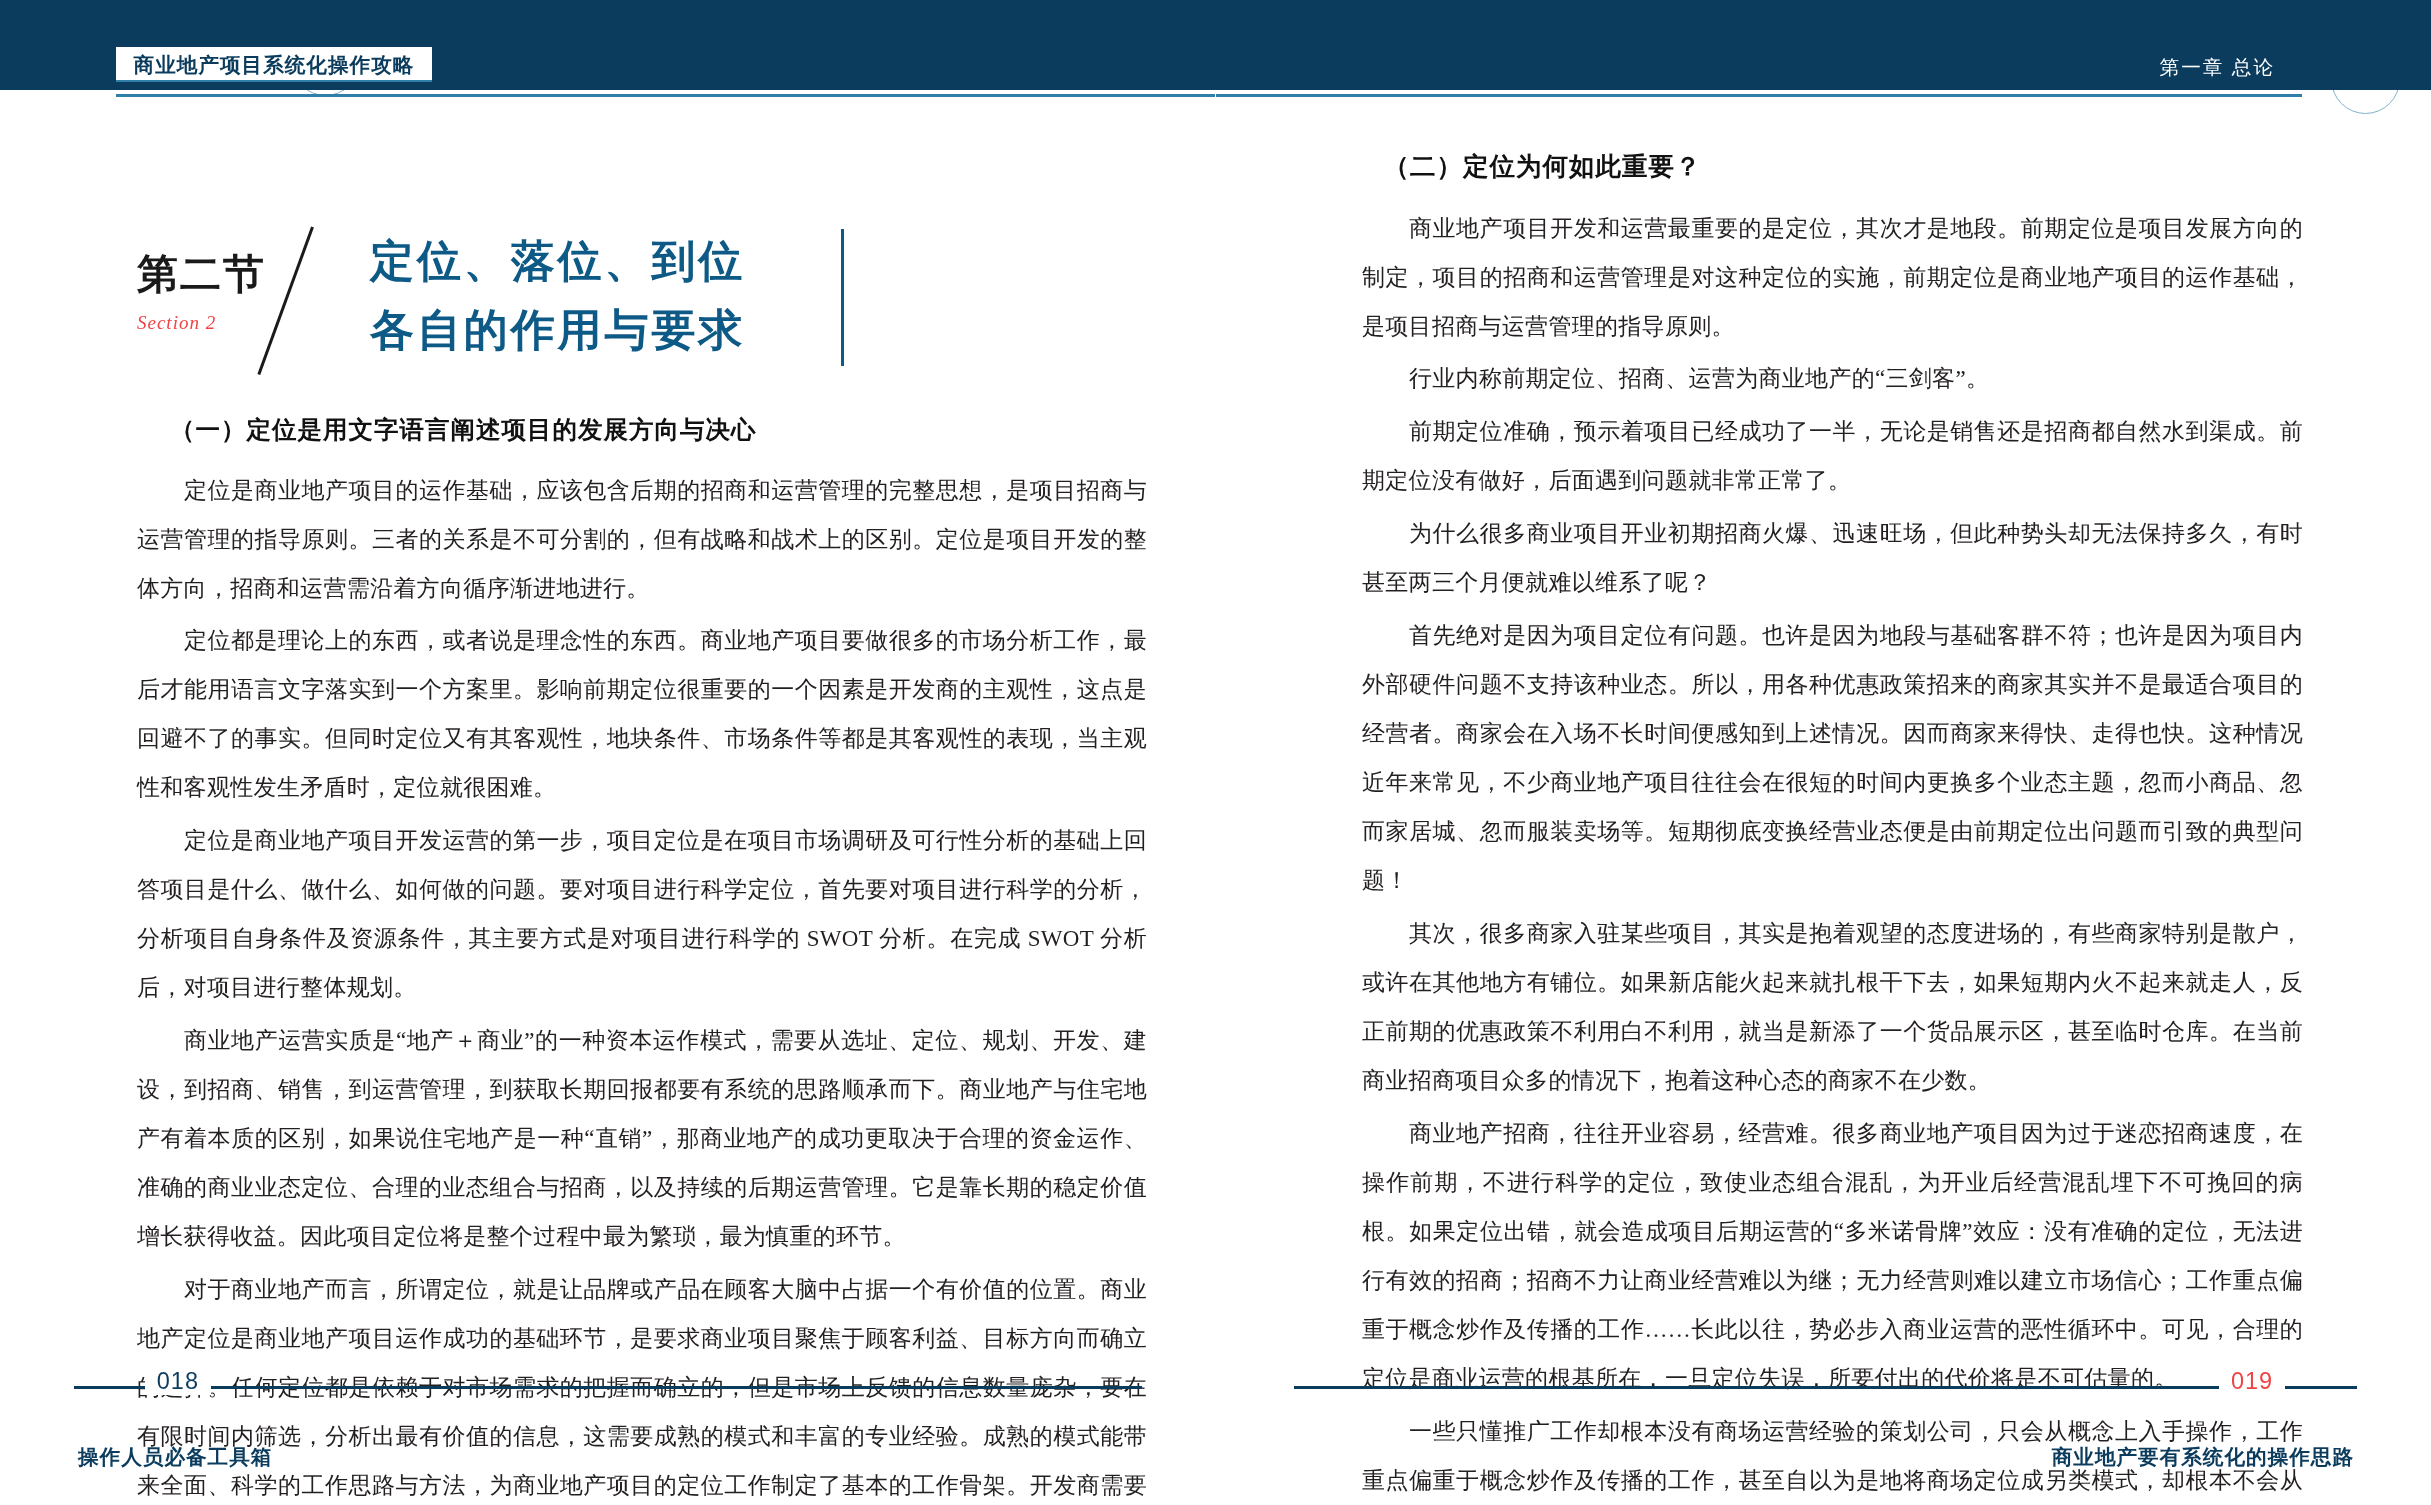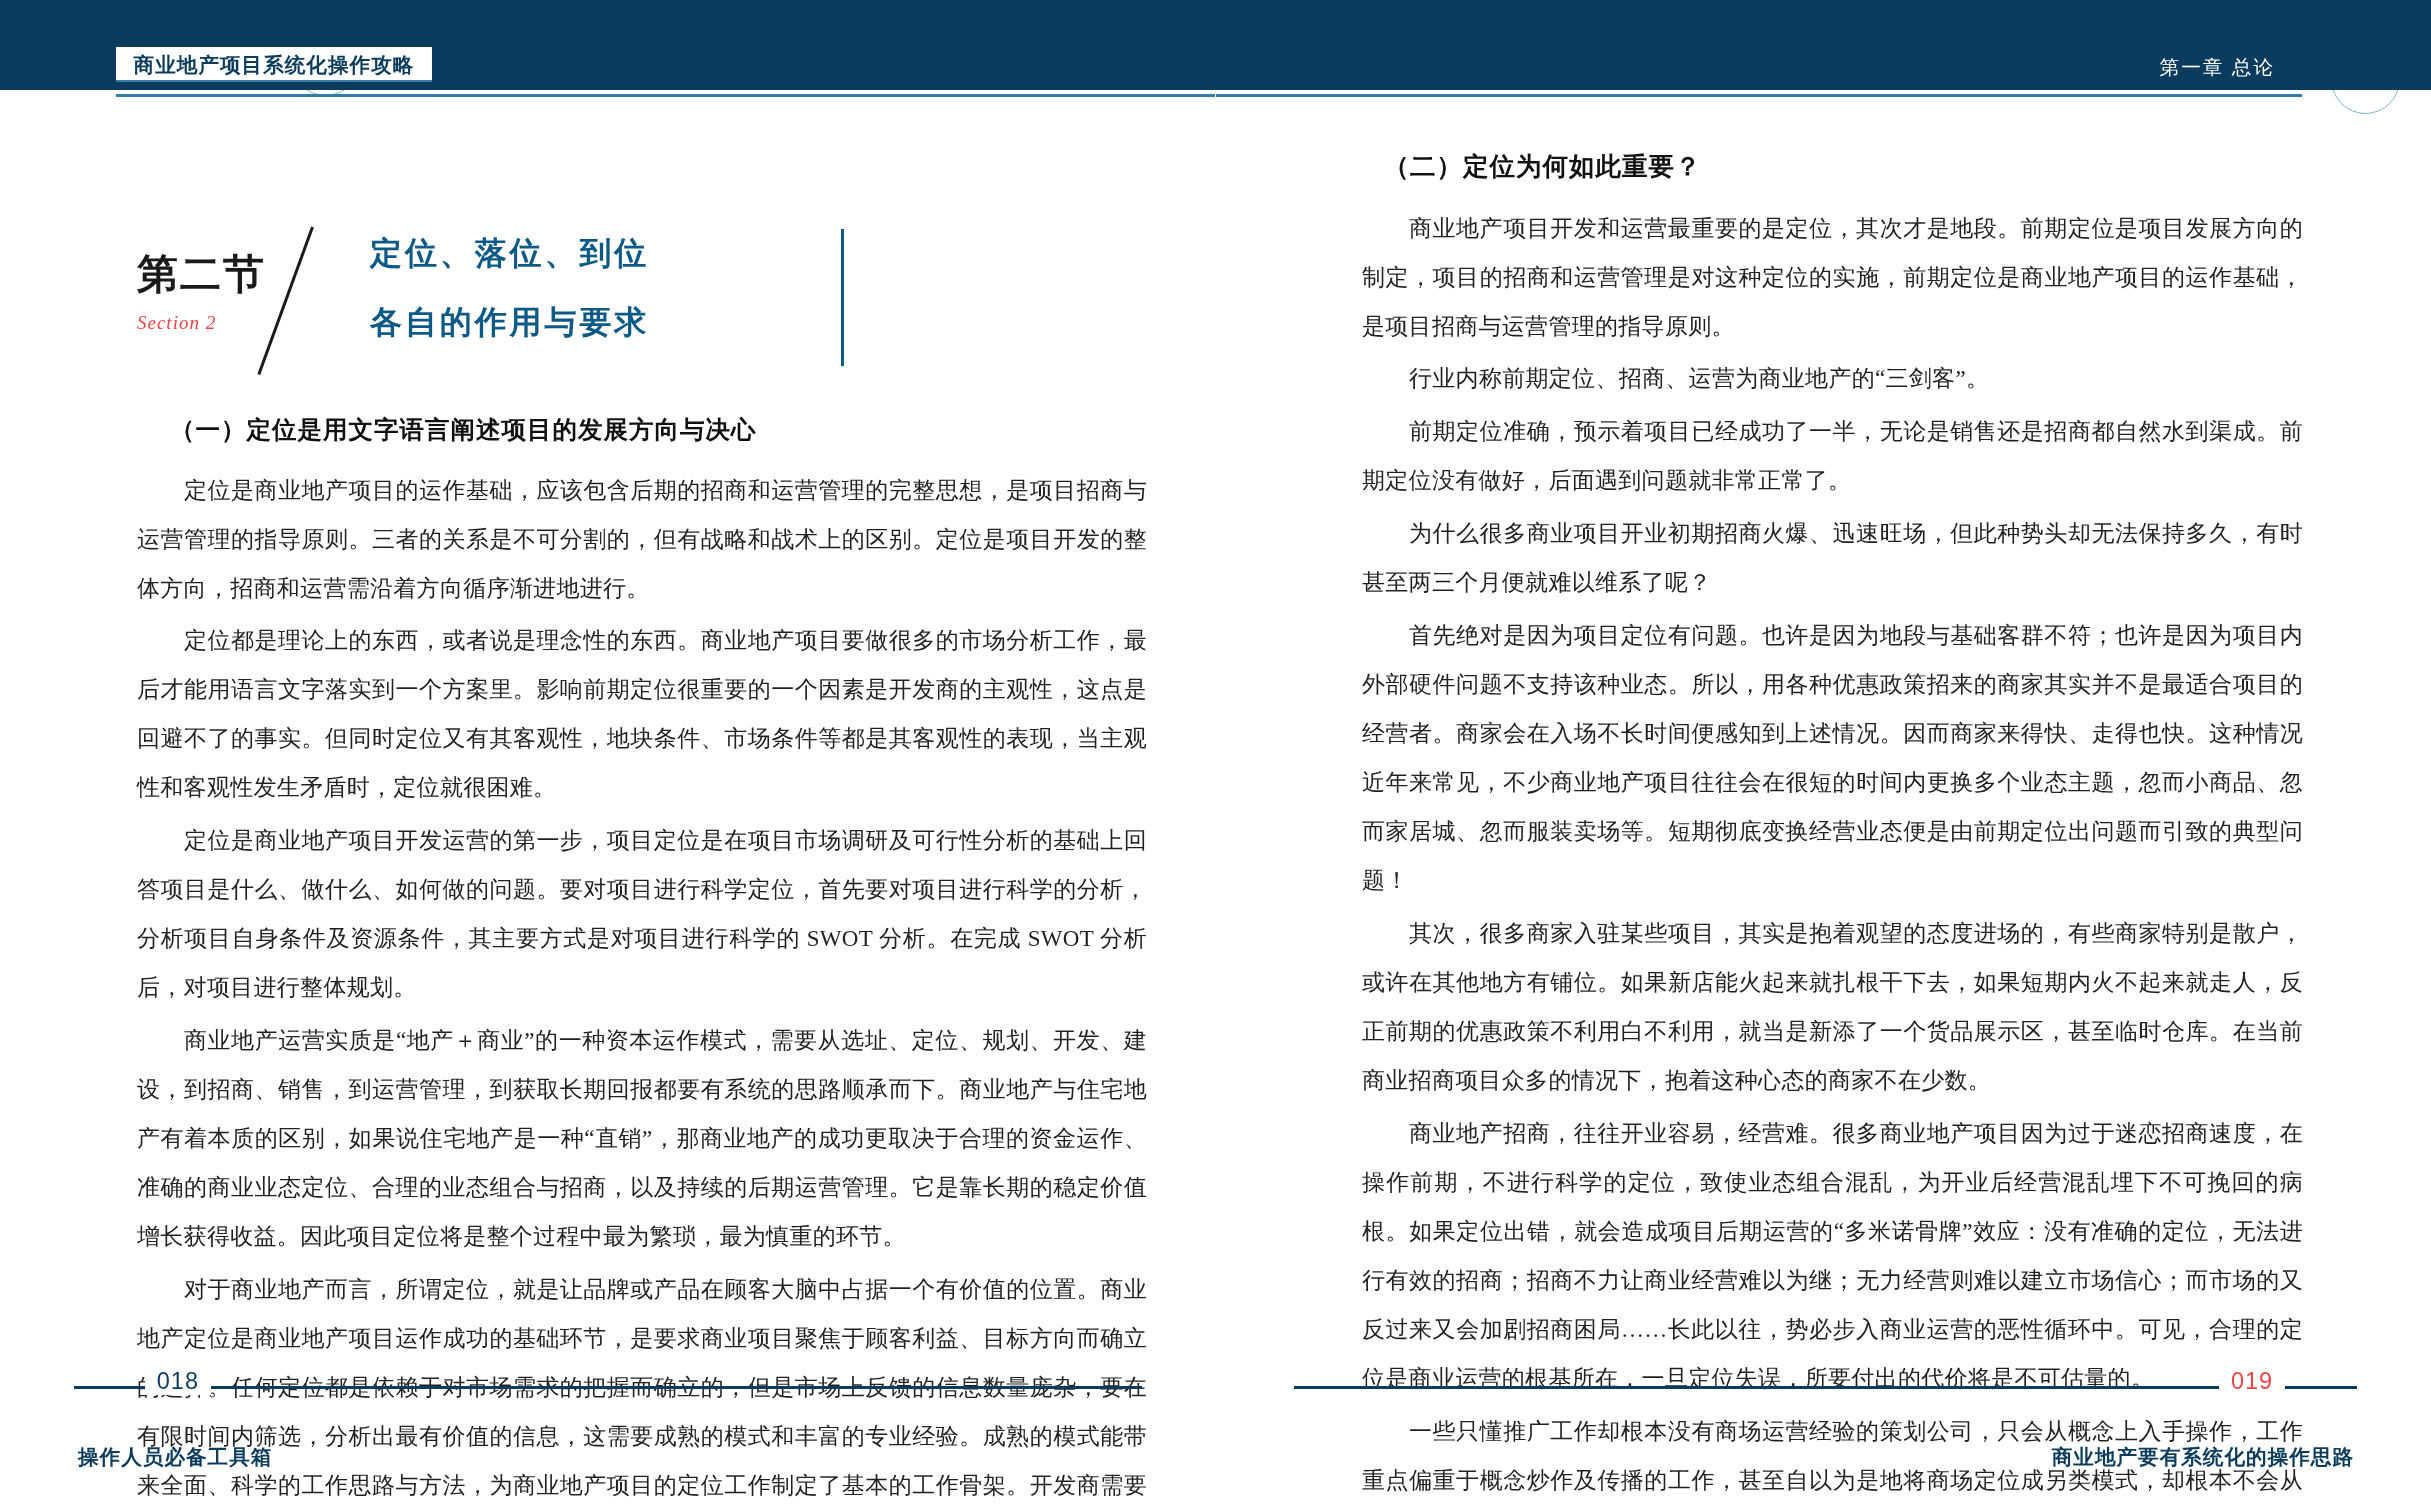--- a/index.html
+++ b/index.html
@@ -140,21 +140,21 @@
     width: 2.9px;
     height: 157px;
     background: #1a1a1a;
     transform: rotate(20deg);
     transform-origin: top center;
   }
   .sec-title-1, .sec-title-2 {
     position: absolute;
     left: 233px;
     font-family: "Liberation Sans", "DejaVu Sans", sans-serif;
-    font-size: 32px;
+    font-size: 44px;
     font-weight: bold;
     color: #0e5a86;
     letter-spacing: 2.9px;
   }
   .sec-title-1 { top: -4.9px; }
   .sec-title-2 { top: 64px; }
   .sec-rule {
     position: absolute;
     left: 704px;
     top: -7.8px;
@@ -310,21 +310,21 @@
     </div>
 
     <div class="col-right">
       <div class="h2-black-right">（二）定位为何如此重要？</div>
       <p class="body">商业地产项目开发和运营最重要的是定位，其次才是地段。前期定位是项目发展方向的制定，项目的招商和运营管理是对这种定位的实施，前期定位是商业地产项目的运作基础，是项目招商与运营管理的指导原则。</p>
       <p class="body">行业内称前期定位、招商、运营为商业地产的“三剑客”。</p>
       <p class="body">前期定位准确，预示着项目已经成功了一半，无论是销售还是招商都自然水到渠成。前期定位没有做好，后面遇到问题就非常正常了。</p>
       <p class="body">为什么很多商业项目开业初期招商火爆、迅速旺场，但此种势头却无法保持多久，有时甚至两三个月便就难以维系了呢？</p>
       <p class="body">首先绝对是因为项目定位有问题。也许是因为地段与基础客群不符；也许是因为项目内外部硬件问题不支持该种业态。所以，用各种优惠政策招来的商家其实并不是最适合项目的经营者。商家会在入场不长时间便感知到上述情况。因而商家来得快、走得也快。这种情况近年来常见，不少商业地产项目往往会在很短的时间内更换多个业态主题，忽而小商品、忽而家居城、忽而服装卖场等。短期彻底变换经营业态便是由前期定位出问题而引致的典型问题！</p>
       <p class="body">其次，很多商家入驻某些项目，其实是抱着观望的态度进场的，有些商家特别是散户，或许在其他地方有铺位。如果新店能火起来就扎根干下去，如果短期内火不起来就走人，反正前期的优惠政策不利用白不利用，就当是新添了一个货品展示区，甚至临时仓库。在当前商业招商项目众多的情况下，抱着这种心态的商家不在少数。</p>
-      <p class="body">商业地产招商，往往开业容易，经营难。很多商业地产项目因为过于迷恋招商速度，在操作前期，不进行科学的定位，致使业态组合混乱，为开业后经营混乱埋下不可挽回的病根。如果定位出错，就会造成项目后期运营的“多米诺骨牌”效应：没有准确的定位，无法进行有效的招商；招商不力让商业经营难以为继；无力经营则难以建立市场信心；而市场的又反过来又会加剧招商困局……长此以往，势必步入商业运营的恶性循环中。可见，合理的定位是商业运营的根基所在，一旦定位失误，所要付出的代价将是不可估量的。</p>
+      <p class="body">商业地产招商，往往开业容易，经营难。很多商业地产项目因为过于迷恋招商速度，在操作前期，不进行科学的定位，致使业态组合混乱，为开业后经营混乱埋下不可挽回的病根。如果定位出错，就会造成项目后期运营的“多米诺骨牌”效应：没有准确的定位，无法进行有效的招商；招商不力让商业经营难以为继；无力经营则难以建立市场信心；工作重点偏重于概念炒作及传播的工作……长此以往，势必步入商业运营的恶性循环中。可见，合理的定位是商业运营的根基所在，一旦定位失误，所要付出的代价将是不可估量的。</p>
       <p class="body">一些只懂推广工作却根本没有商场运营经验的策划公司，只会从概念上入手操作，工作重点偏重于概念炒作及传播的工作，甚至自以为是地将商场定位成另类模式，却根本不会从基本的运营科学进行操作。而开发商受项目进度回款提成的诱惑，根本不会，也不懂得对商场进行整体规划，只是为了进度而招商，招商完成后收钱就走，丢下整个烂摊子，留给商场运营者扯不断的麻烦与经营苦恼。</p>
       <p class="body">商业地产项目操作与产品策划是完全不同的，产品策划无需专业操作经验，但商业地产却恰恰相反，想操作商业地产必须有专业的商场操作经验，因为科学的营业模式与商场管理模式是商场存活的必然前提。如果没有懂商场运作的人来操作商业地产，在风光的概念炒作与风风火火的招商后，商场成活的几率微乎其微！如果开发商想顺利招商，并且开业后持续有效地经营，就必须对商业地产项目进行科学的定位、细致化商业规划，因为这是避免项目开业后迅速倒闭的前提。</p>
     </div>
   </div>
 
   <div class="footer-rule-left"></div>
   <div class="footer-rule-right"></div>
   <div class="pgnum-left">018</div>
   <div class="pgnum-right">019</div>
   <div class="foot-left">操作人员必备工具箱</div>

